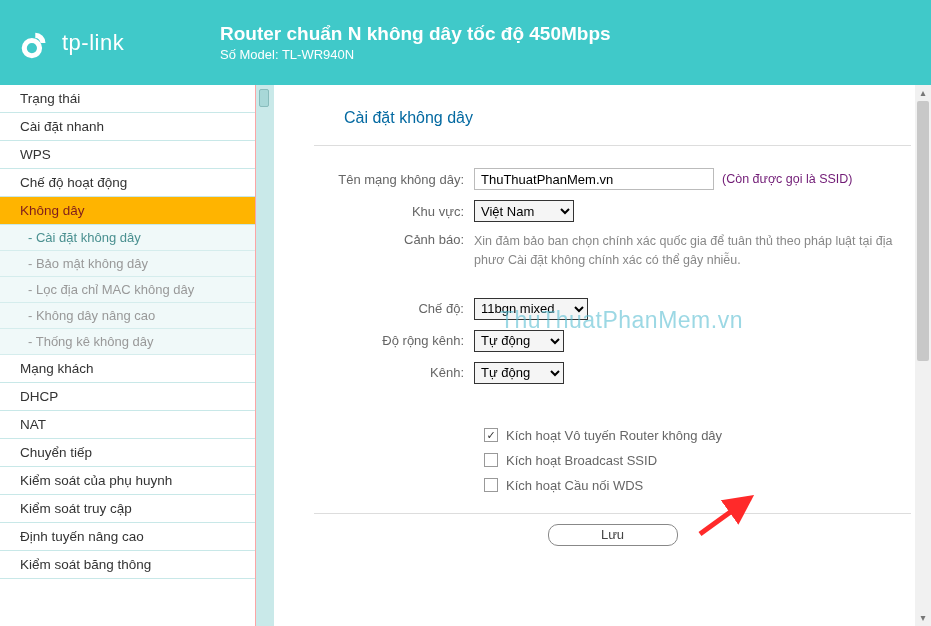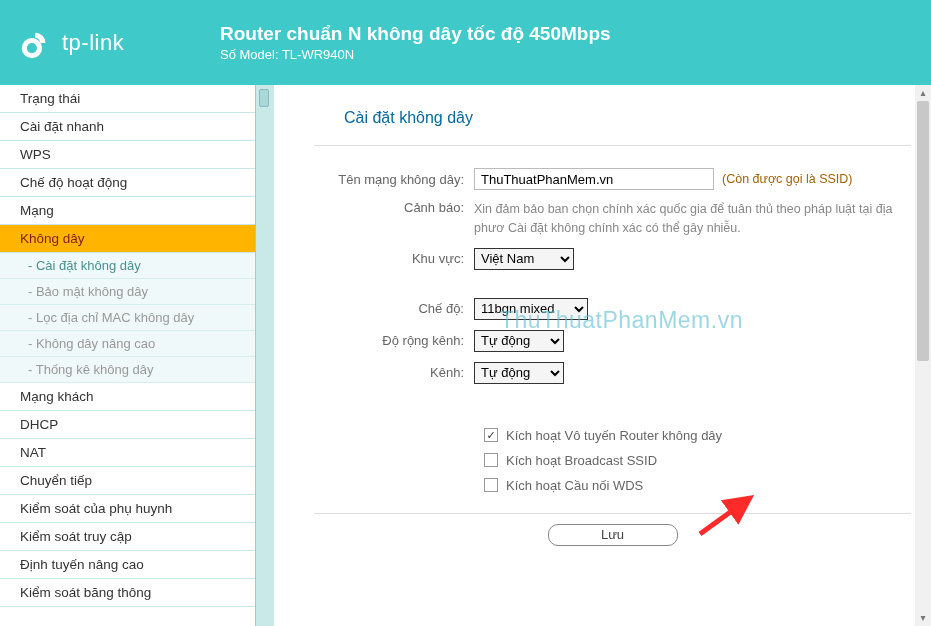--- a/index.html
+++ b/index.html
@@ -29,21 +29,21 @@
 .hr { border: none; border-top: 1px solid #ddd; margin-bottom: 22px; }
 
 .form-row { display: flex; align-items: center; margin-bottom: 10px; font-size: 13px; color: #666; }
 .form-label { width: 160px; text-align: right; padding-right: 10px; color: #666; }
 .form-control { flex: 1; display: flex; align-items: center; gap: 8px; }
 .text-input { width: 240px; height: 22px; border: 1px solid #bbb; padding: 0 6px; font-size: 13px; }
 .select { height: 22px; border: 1px solid #333; font-size: 13px; padding: 0 2px; background: #f5f5f5; }
 .select.w1 { width: 100px; }
 .select.w2 { width: 114px; }
 .select.w3 { width: 90px; }
-.hint { color: #a16207; font-size: 12.5px; }
+.hint { color: #701a75; font-size: 12.5px; }
 .warning-text { color: #888; font-size: 12.5px; line-height: 1.5; max-width: 420px; }
 
 .checkbox-row { display: flex; align-items: center; margin-bottom: 10px; margin-left: 170px; }
 .chk { width: 14px; height: 14px; border: 1px solid #999; margin-right: 8px; display: inline-flex; align-items: center; justify-content: center; font-size: 11px; color: #333; cursor: pointer; }
 .chk.checked::after { content: "✓"; }
 .chk-label { color: #666; font-size: 13px; }
 
 .save-row { text-align: center; margin-top: 20px; border-top: 1px solid #ddd; padding-top: 10px; }
 .save-btn { width: 130px; height: 22px; border: 1px solid #888; background: #fff; border-radius: 10px; font-size: 13px; color: #444; cursor: pointer; }
 
@@ -76,21 +76,20 @@
     <div class="header-subtitle">Số Model: TL-WR940N</div>
   </div>
 </div>
 
 <div class="body-wrap">
   <div class="sidebar">
     <div class="sidebar-item">Trạng thái</div>
     <div class="sidebar-item">Cài đặt nhanh</div>
     <div class="sidebar-item">WPS</div>
     <div class="sidebar-item">Chế độ hoạt động</div>
-    <div class="sidebar-item">Mạng</div>
     <div class="sidebar-item active">Không dây</div>
     <div class="sidebar-subitem sub-active">- Cài đặt không dây</div>
     <div class="sidebar-subitem">- Bảo mật không dây</div>
     <div class="sidebar-subitem">- Lọc địa chỉ MAC không dây</div>
     <div class="sidebar-subitem">- Không dây nâng cao</div>
     <div class="sidebar-subitem">- Thống kê không dây</div>
     <div class="sidebar-item">Mạng khách</div>
     <div class="sidebar-item">DHCP</div>
     <div class="sidebar-item">NAT</div>
     <div class="sidebar-item">Chuyển tiếp</div>
@@ -110,31 +109,31 @@
     <hr class="hr">
 
     <div class="form-row">
       <div class="form-label">Tên mạng không dây:</div>
       <div class="form-control">
         <input class="text-input" value="ThuThuatPhanMem.vn" style="">
         <span class="hint">(Còn được gọi là SSID)</span>
       </div>
     </div>
 
+    <div class="form-row">
+      <div class="form-label">Khu vực:</div>
+      <div class="form-control">
+        <select class="select w1"><option>Việt Nam</option></select>
+      </div>
+    </div>
+
     <div class="form-row" style="align-items:flex-start">
       <div class="form-label">Cảnh báo:</div>
       <div class="form-control">
         <div class="warning-text">Xin đảm bảo ban chọn chính xác quốc gia để tuân thủ theo pháp luật tại địa phươ Cài đặt không chính xác có thể gây nhiễu.</div>
-      </div>
-    </div>
-
-    <div class="form-row">
-      <div class="form-label">Khu vực:</div>
-      <div class="form-control">
-        <select class="select w1"><option>Việt Nam</option></select>
       </div>
     </div>
 
     <div style="height:18px"></div>
 
     <div class="form-row">
       <div class="form-label">Chế độ:</div>
       <div class="form-control">
         <select class="select w2"><option>11bgn mixed</option></select>
       </div>

